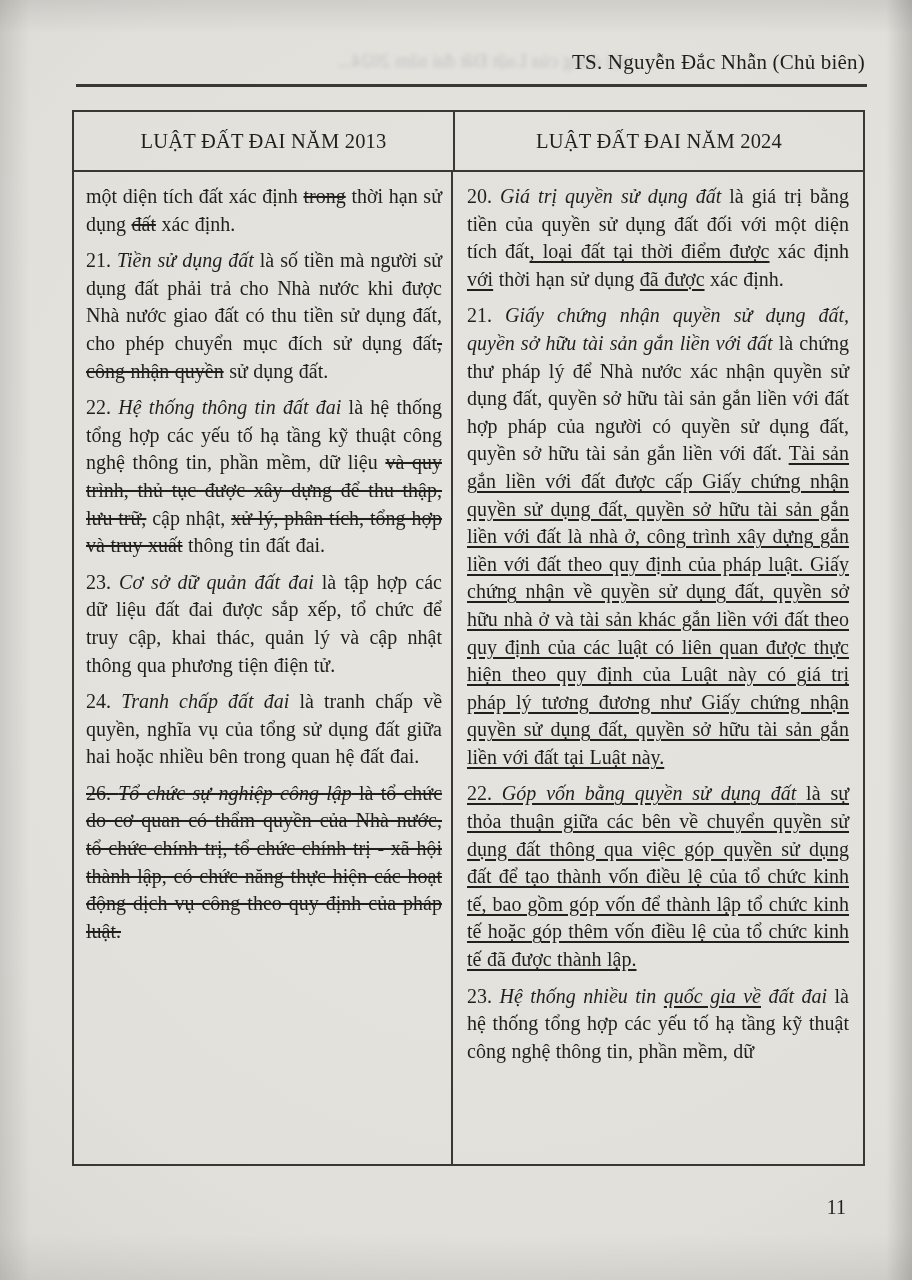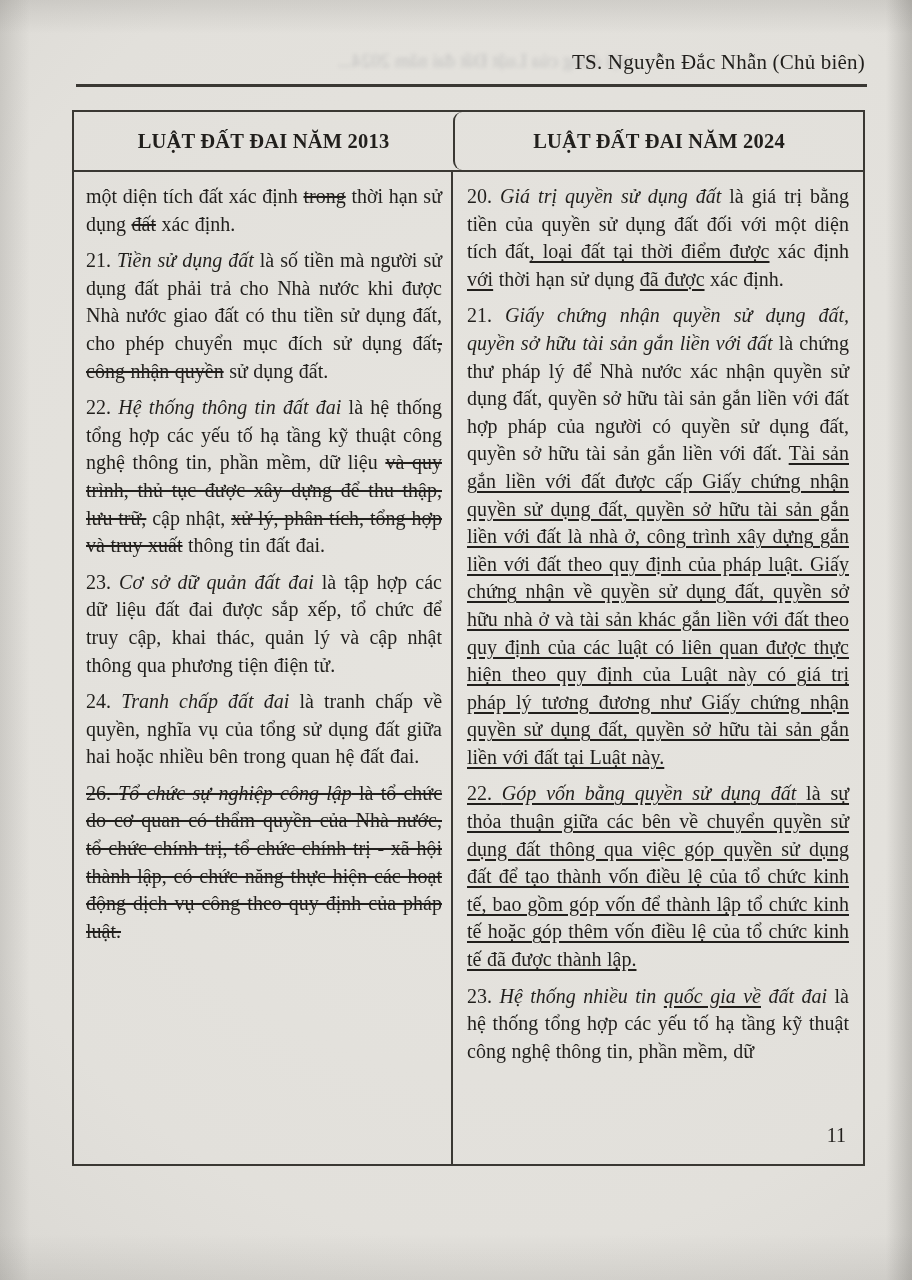--- a/index.html
+++ b/index.html
@@ -44,42 +44,42 @@
     box-sizing:border-box;
     display:flex;flex-direction:column;
     background:transparent;
   }
   .thead{
     display:flex;height:58px;flex:0 0 58px;
     border-bottom:2px solid var(--border);
   }
   .th{
     flex:0 0 379px;display:flex;align-items:center;justify-content:center;
-    font-weight:bold;font-size:20.5px;color:var(--ink);letter-spacing:.2px;border-radius:9px;
+    font-weight:normal;font-size:20.5px;color:var(--ink);letter-spacing:.2px;
   }
   .th-right{flex:1;border-left:2px solid var(--border);}
   .tbody{flex:1;display:flex;overflow:hidden;justify-content:space-between;}
   .cell{box-sizing:border-box;overflow:hidden;color:var(--ink);}
   .cell-left{
     flex:0 0 379px;border-right:2px solid var(--border);
     padding:11px 9px 0 12px;
   }
   .cell-right{flex:1;padding:11px 14px 0 14px;}
   .para{
     font-size:20px;line-height:27.6px;margin:0 0 9px;
     text-align:justify;word-spacing:.5px;
   }
   .para span{text-decoration-color:var(--ink);}
   .it{font-style:italic;}
   .st{text-decoration-line:line-through;text-decoration-thickness:1.6px;}
   .un{text-decoration-line:underline;text-underline-offset:3px;text-decoration-thickness:1.5px;}
   .it.st{text-decoration-line:line-through;}
   .it.un{text-decoration-line:underline;}
   .page-number{
-    position:absolute;top:1124px;right:66px;
+    position:absolute;top:1196px;right:66px;
     font-size:20px;color:var(--ink);
   }
 </style>
 </head>
 <body>
 
 <div class="page">
   <div class="bleed">nội dung của Luật Đất đai năm 2024...</div>
   <div class="author">TS. Nguyễn Đắc Nhẫn (Chủ biên)</div>
   <div class="header-rule"></div>

